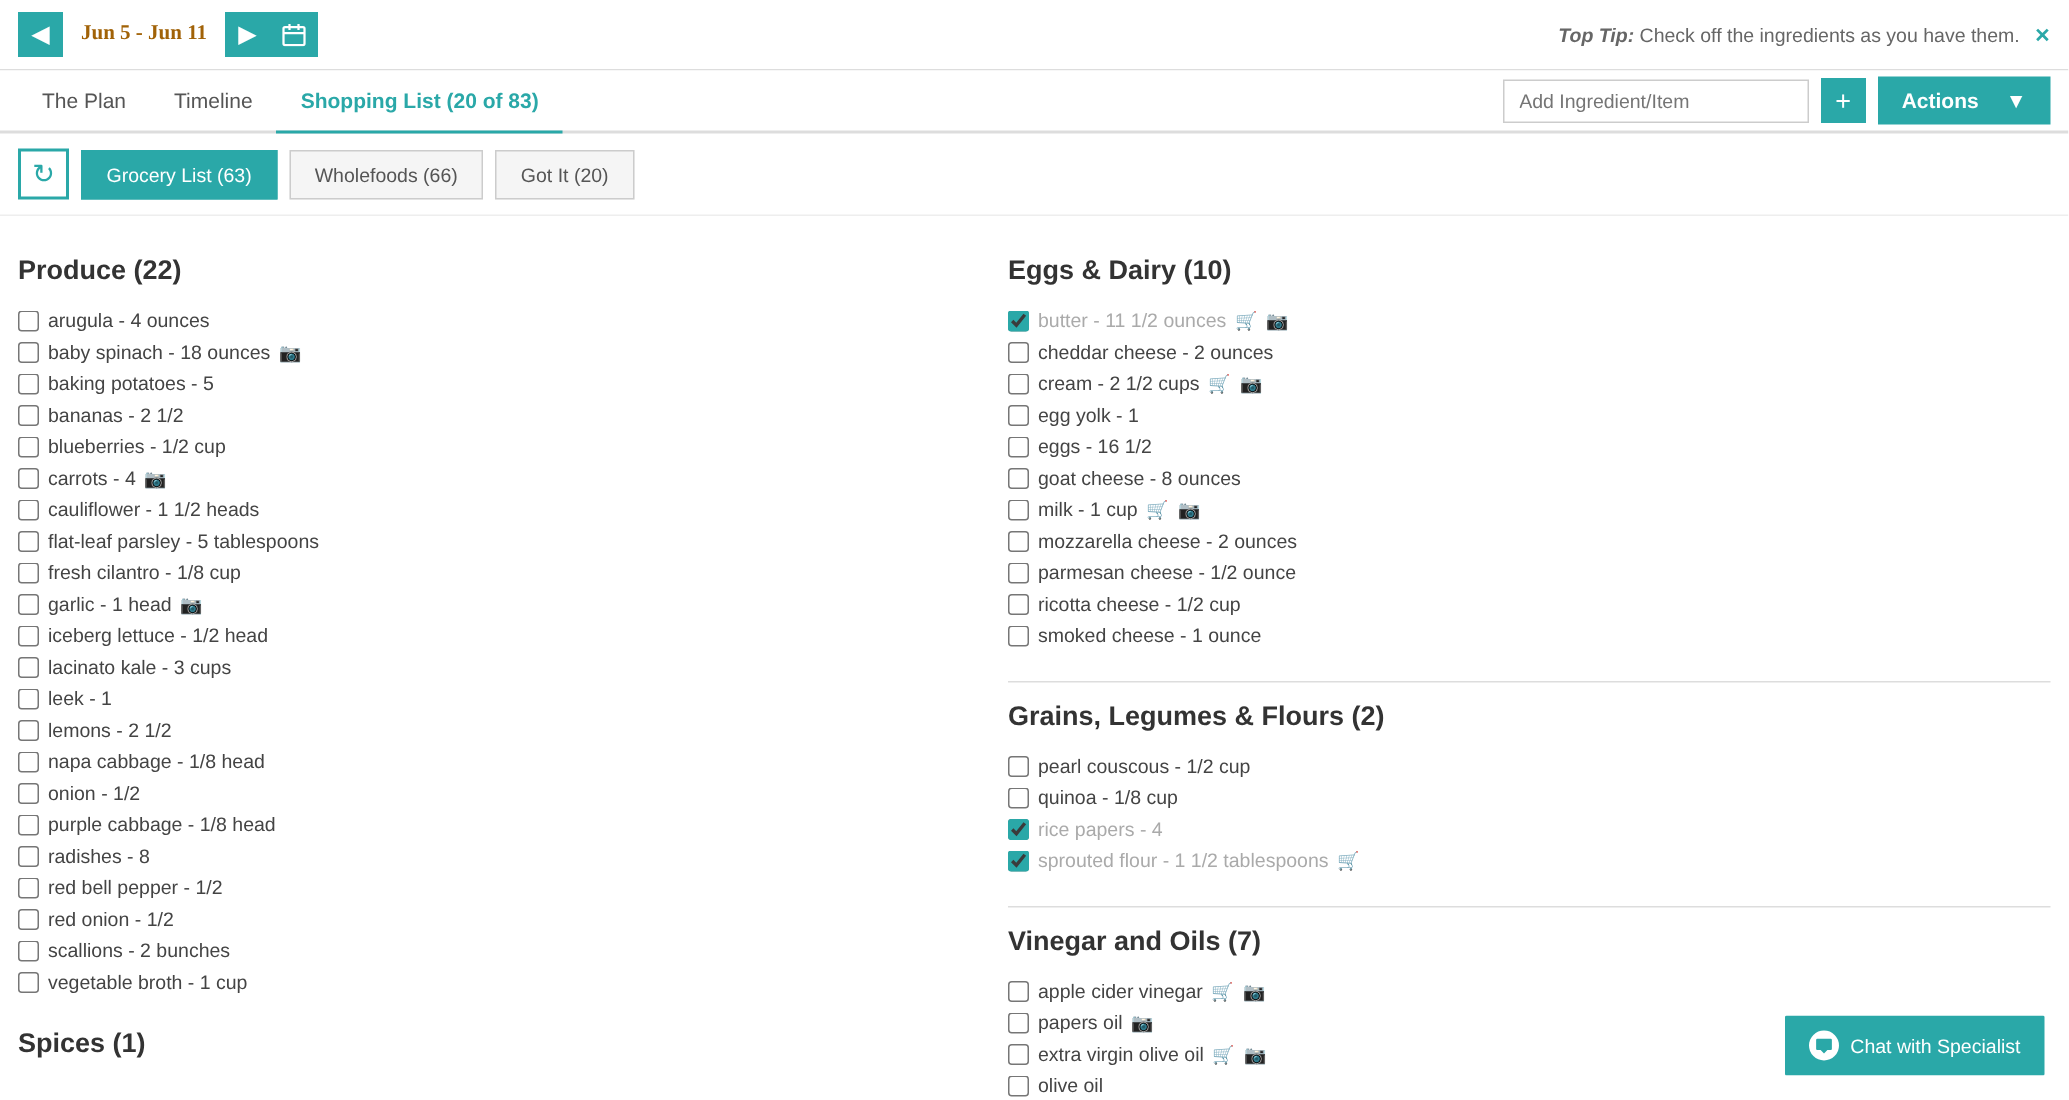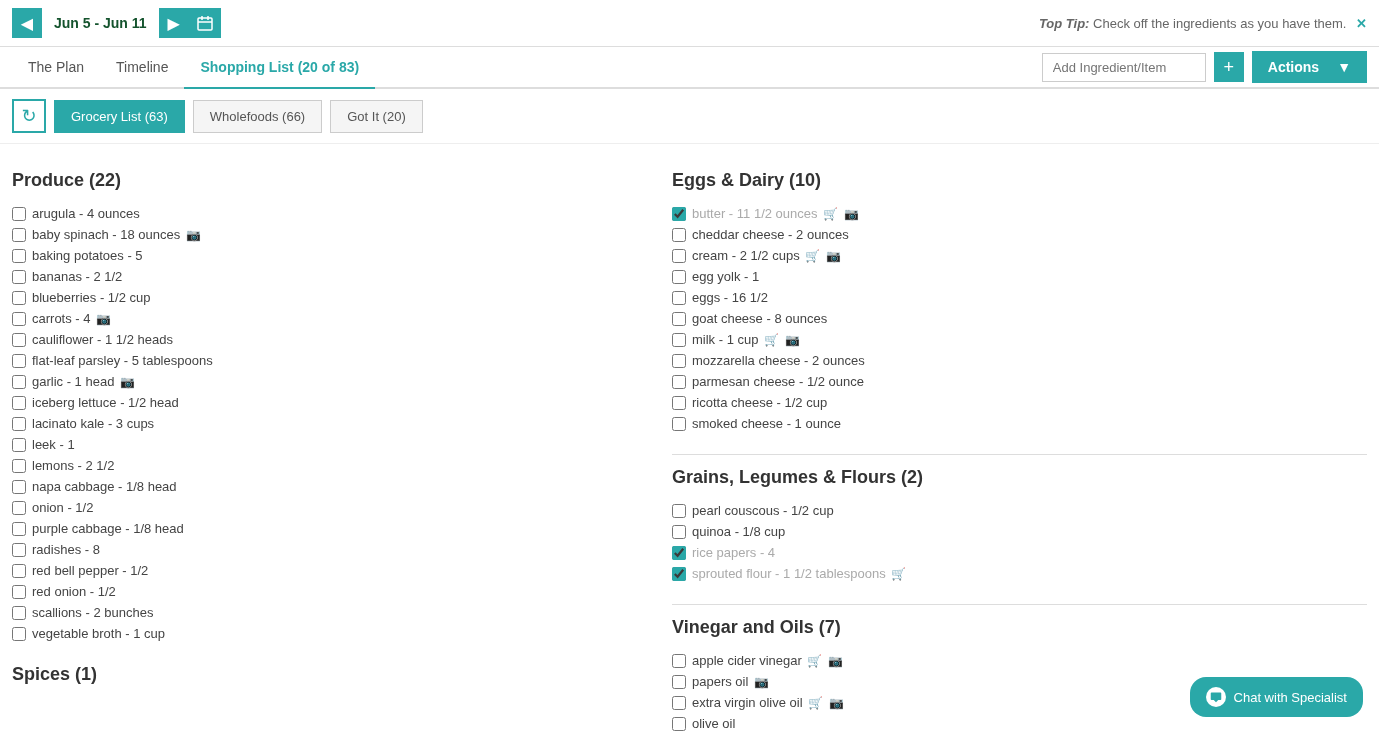--- a/index.html
+++ b/index.html
@@ -22,21 +22,22 @@
       cursor: pointer;
       font-size: 16px;
       display: flex;
       align-items: center;
       justify-content: center;
     }
     .date-range {
       padding: 0 12px;
       font-size: 14px;
       font-weight: bold;
-      color: #14532d;
+      color: #a16207;
+      font-family: Liberation Serif, serif;
     }
     .calendar-btn {
       background: #2aa8a8;
       border: none;
       cursor: pointer;
       width: 32px;
       height: 30px;
       display: flex;
       align-items: center;
       justify-content: center;
@@ -89,21 +90,21 @@
       margin-left: auto;
       display: flex;
       align-items: center;
       gap: 8px;
     }
     .add-ingredient-input {
       border: 1px solid #ccc;
       padding: 6px 10px;
       font-size: 13px;
       color: #aaa;
-      width: 164px;
+      width: 204px;
       outline: none;
     }
     .add-btn {
       background: #2aa8a8;
       color: #fff;
       border: none;
       width: 30px;
       height: 30px;
       cursor: pointer;
       font-size: 18px;
@@ -213,21 +214,21 @@
 
     
     .chat-btn {
       position: fixed;
       bottom: 16px;
       right: 16px;
       background: #2aa8a8;
       color: #fff;
       border: none;
       padding: 10px 16px;
-      border-radius: 16px;
+      border-radius: 1px;
       cursor: pointer;
       font-size: 13px;
       display: flex;
       align-items: center;
       gap: 8px;
     }
     .chat-icon {
       width: 20px;
       height: 20px;
       background: #fff;
@@ -328,20 +329,24 @@
       <li>
           <input type="checkbox" style="">
           <span>cauliflower - 1 1/2 heads</span>
         </li>
       <li>
           <input type="checkbox" style="">
           <span>flat-leaf parsley - 5 tablespoons</span>
         </li>
       <li>
           <input type="checkbox" style="">
+          <span>fresh cilantro - 1/8 cup</span>
+        </li>
+      <li>
+          <input type="checkbox" style="">
           <span>garlic - 1 head</span> 
           <span class="icon-small">📷</span>
         </li>
       <li>
           <input type="checkbox" style="">
           <span>iceberg lettuce - 1/2 head</span>
         </li>
       <li>
           <input type="checkbox" style="">
           <span>lacinato kale - 3 cups</span>

